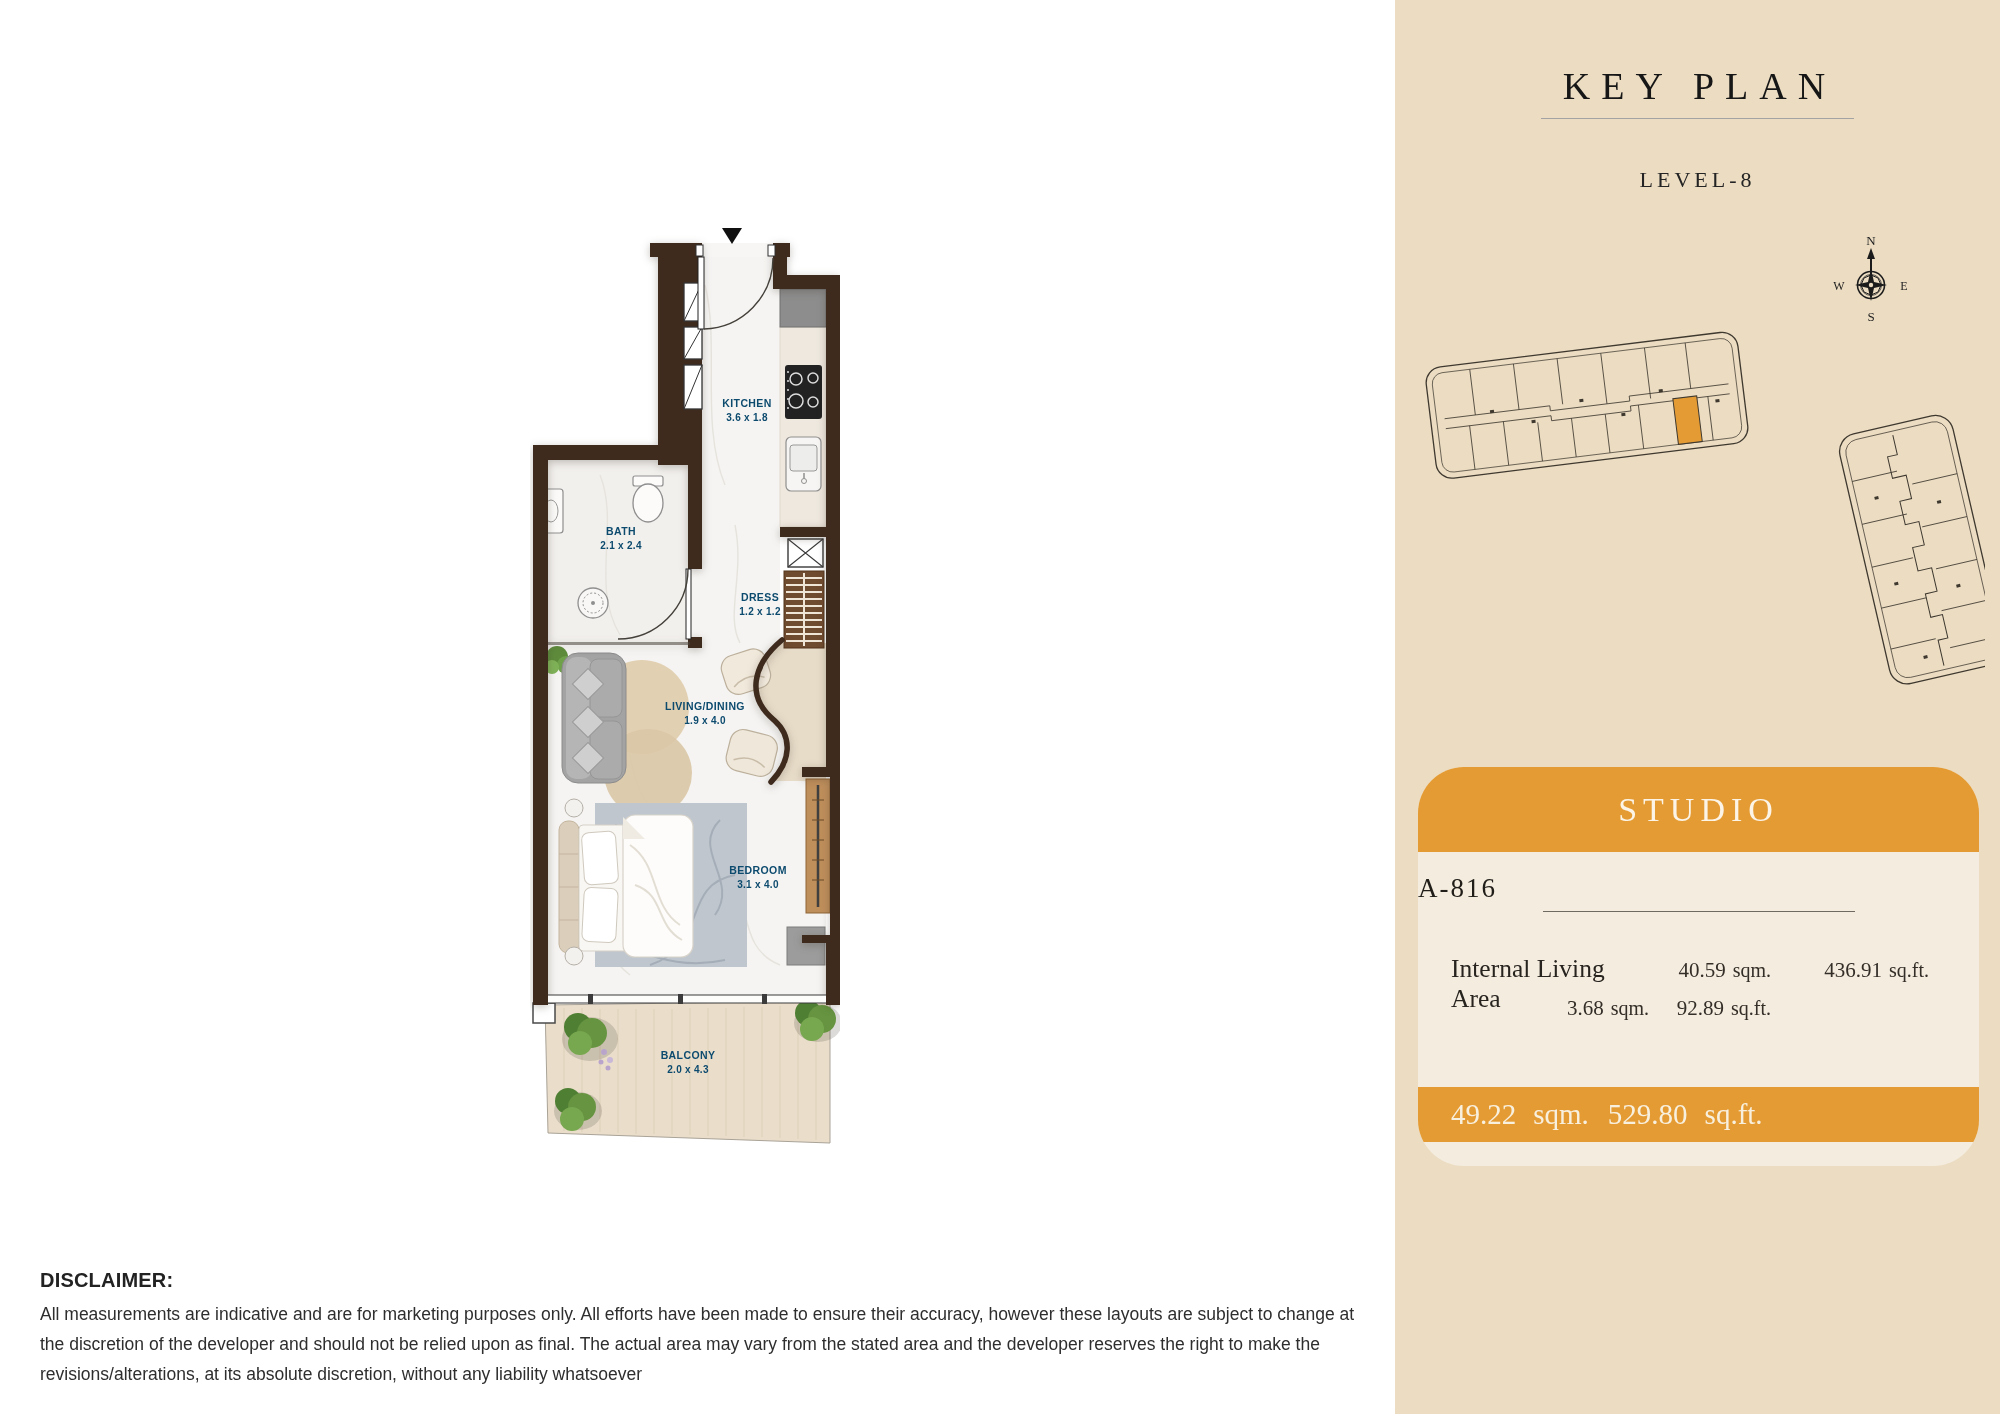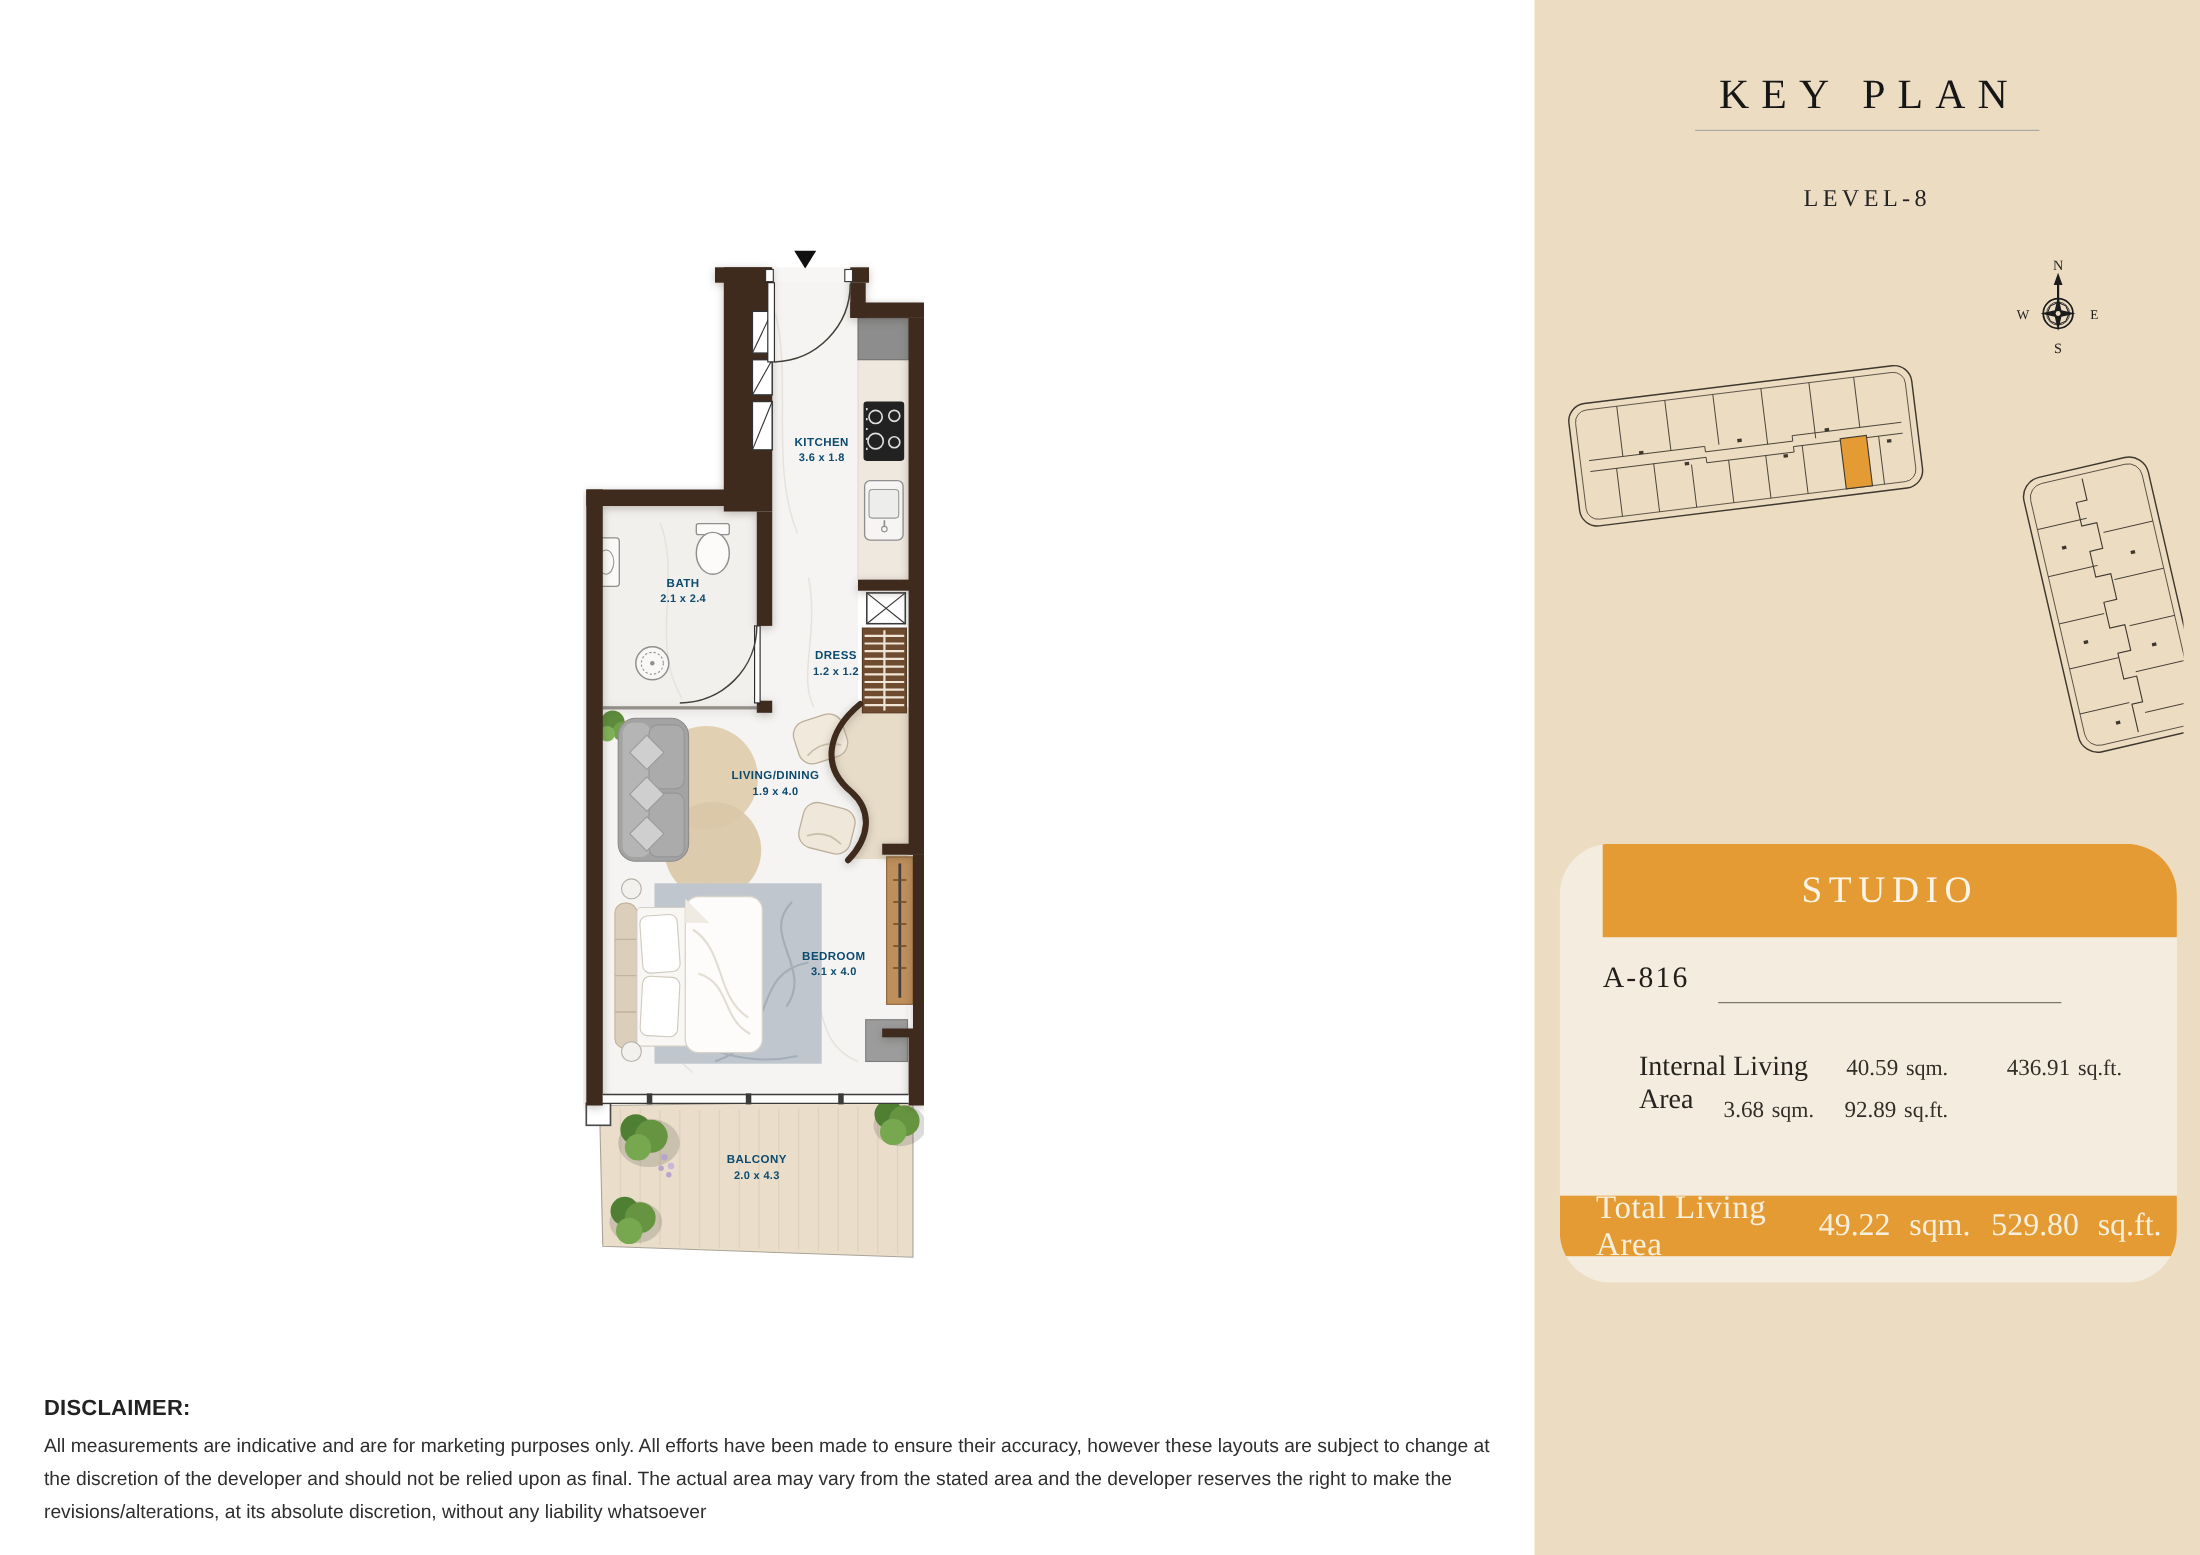--- a/index.html
+++ b/index.html
@@ -45,21 +45,21 @@
     position:absolute;left:0;right:0;top:167px;text-align:center;
     font-family:var(--serif);font-size:22px;letter-spacing:4px;color:#242424;
   }
   .compass{position:absolute;left:433px;top:228px;width:90px;height:100px;}
   .bldg-a{position:absolute;left:25px;top:322px;width:355px;height:170px;}
   .bldg-b{position:absolute;left:415px;top:398px;width:175px;height:300px;}
   
   .unit-card{
     position:absolute;left:23px;top:767px;width:561px;height:399px;
     background:var(--card);border-radius:46px;overflow:hidden;
-    font-family:var(--serif);color:#2a2622;padding-left:39px;
+    font-family:var(--serif);color:#2a2622;
   }
   .card-header{
     height:85px;background:var(--accent);display:flex;align-items:center;justify-content:center;
   }
   .card-header .type{font-size:34px;letter-spacing:6px;color:#FBF4E7;}
   .unit-no{margin-top:21px;text-align:left;font-size:27px;letter-spacing:2px;color:#211e1a;}
   .unit-no-rule{width:312px;margin:7px auto 0;border-top:1.2px solid #6e6a62;}
   .rows{margin-top:42px;}
   .area-row{
     display:grid;grid-template-columns:1fr 122px 158px;
@@ -375,21 +375,20 @@
             <span class="unit">sqm.</span>
           </span>
           <span class="num-group">
             <span class="val">92.89</span>
             <span class="unit">sq.ft.</span>
           </span>
         </div>
       </div>
 
       <footer class="total-bar">
-        <span class="tlabel">Total Living Area</span>
         <span class="tval">49.22</span>
         <span class="tval sp17">sqm.</span>
         <span class="tval sp19">529.80</span>
         <span class="tval sp17">sq.ft.</span>
       </footer>
     </section>
 
   </aside>
 </div>
 

